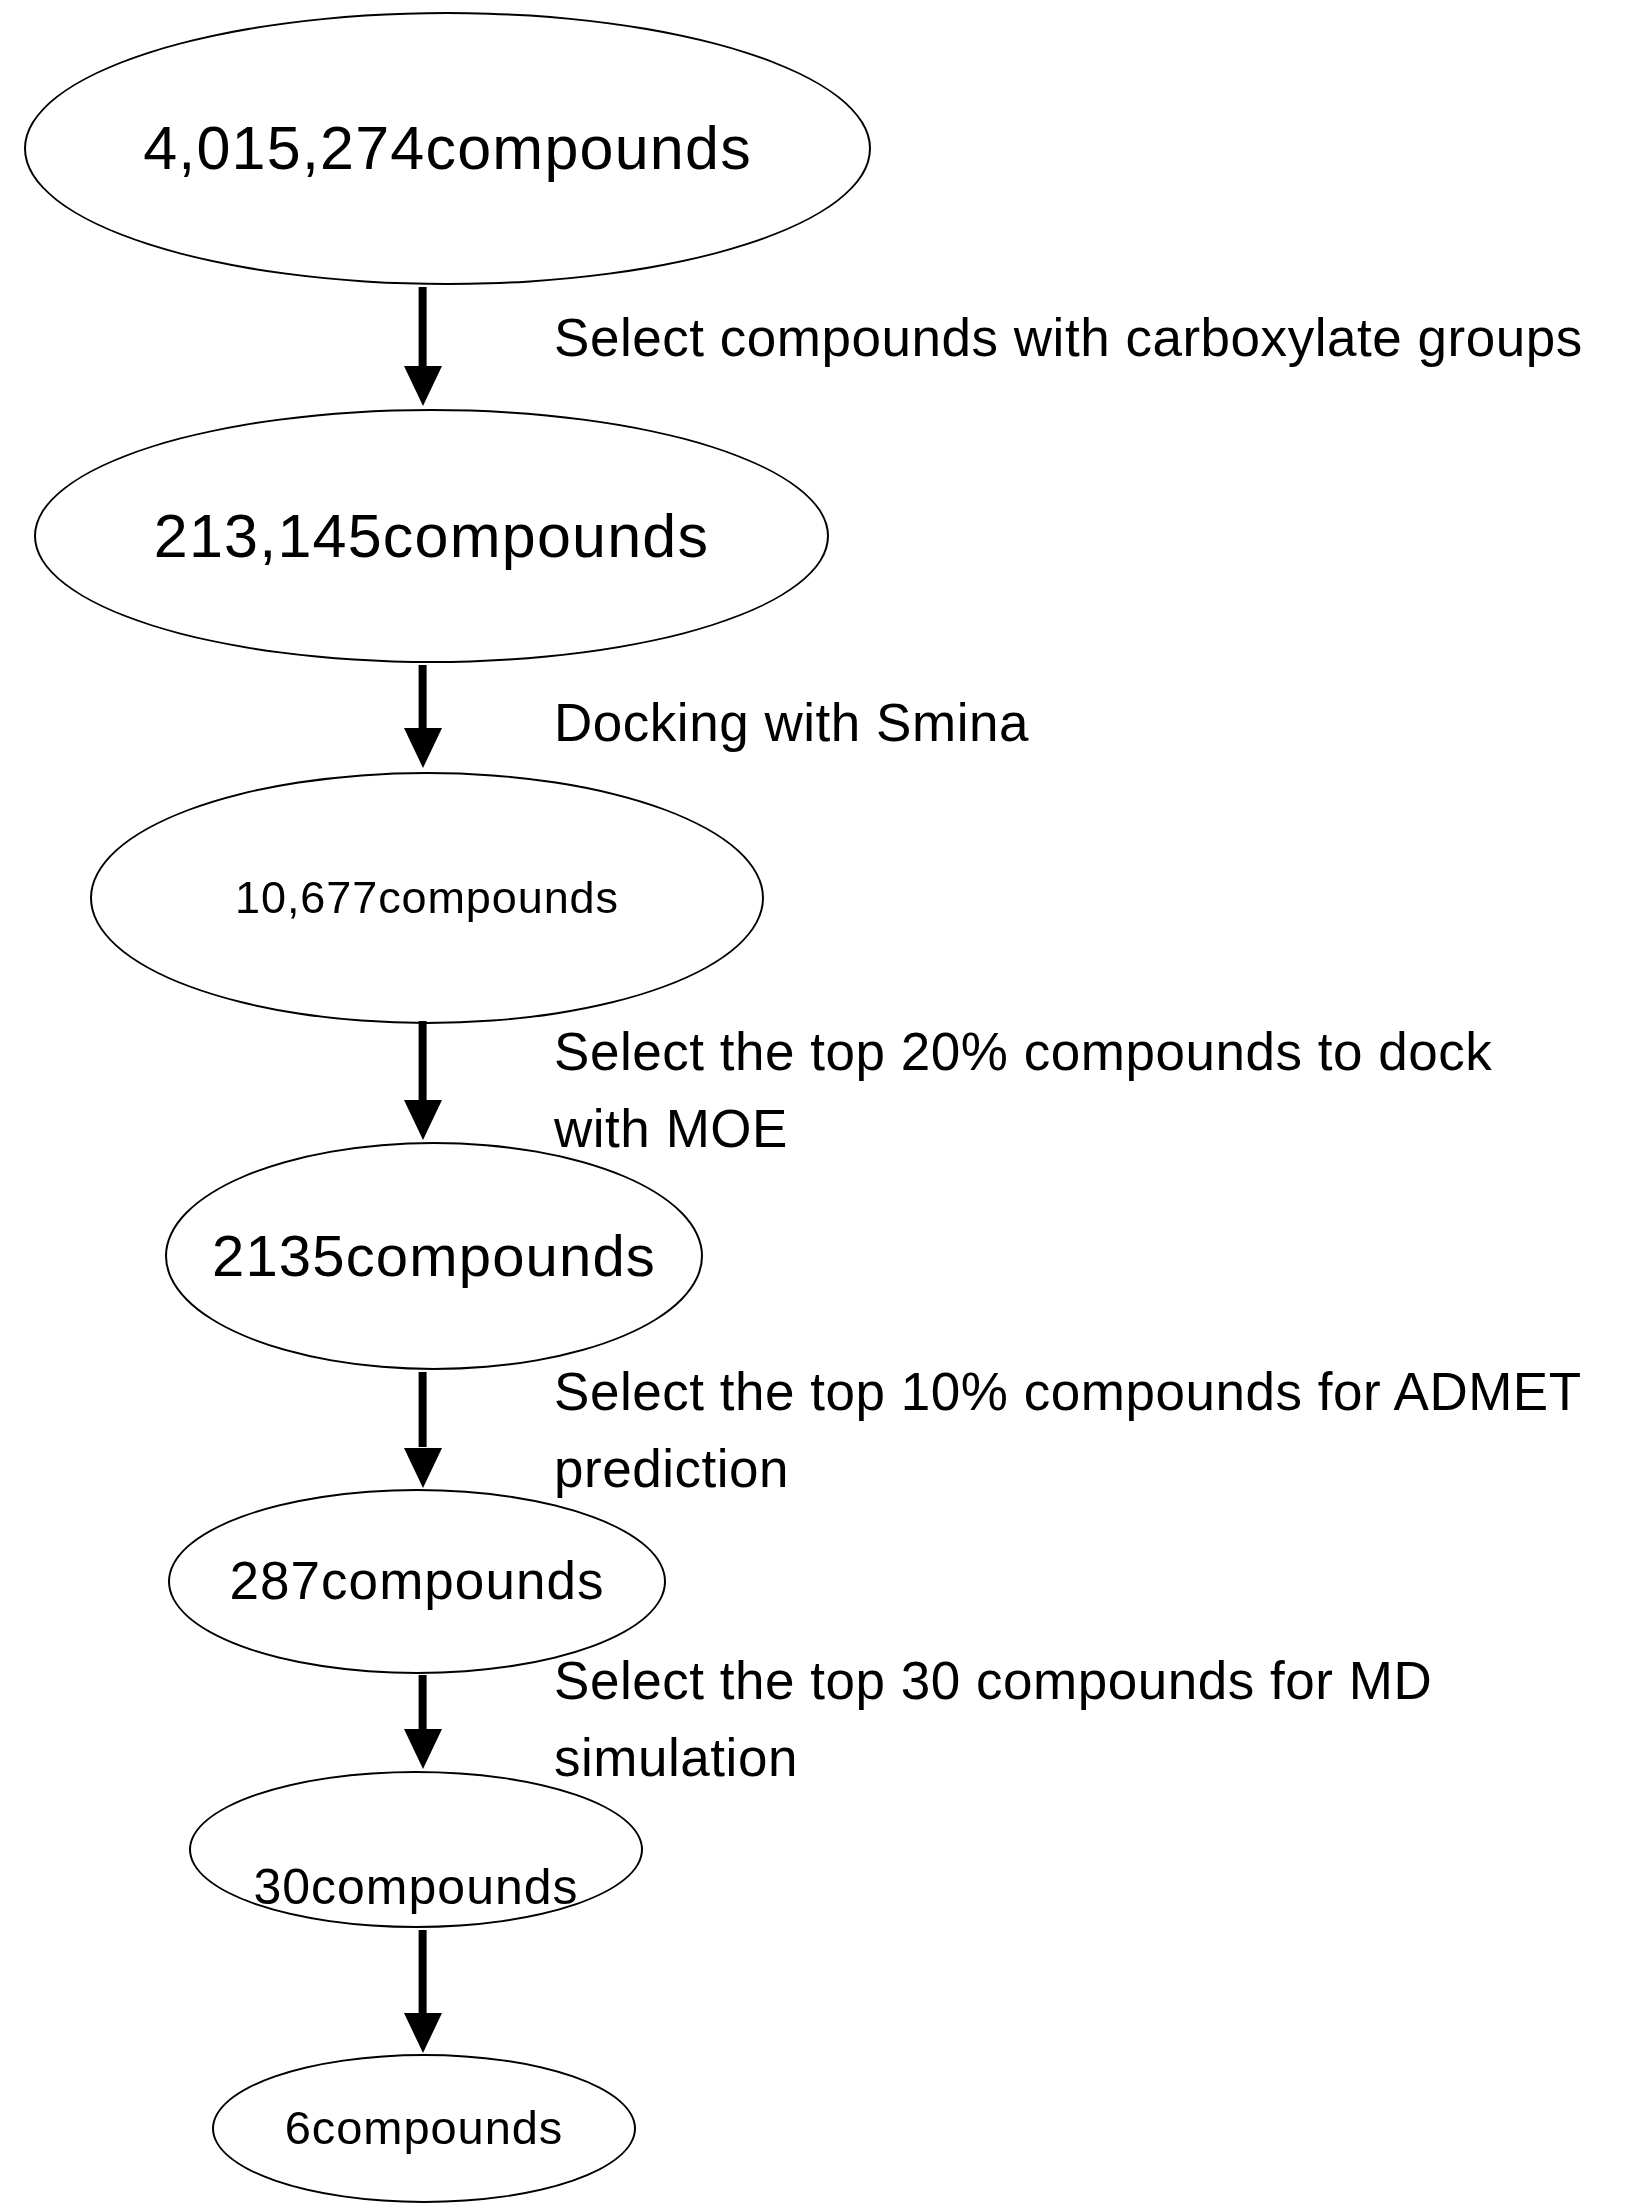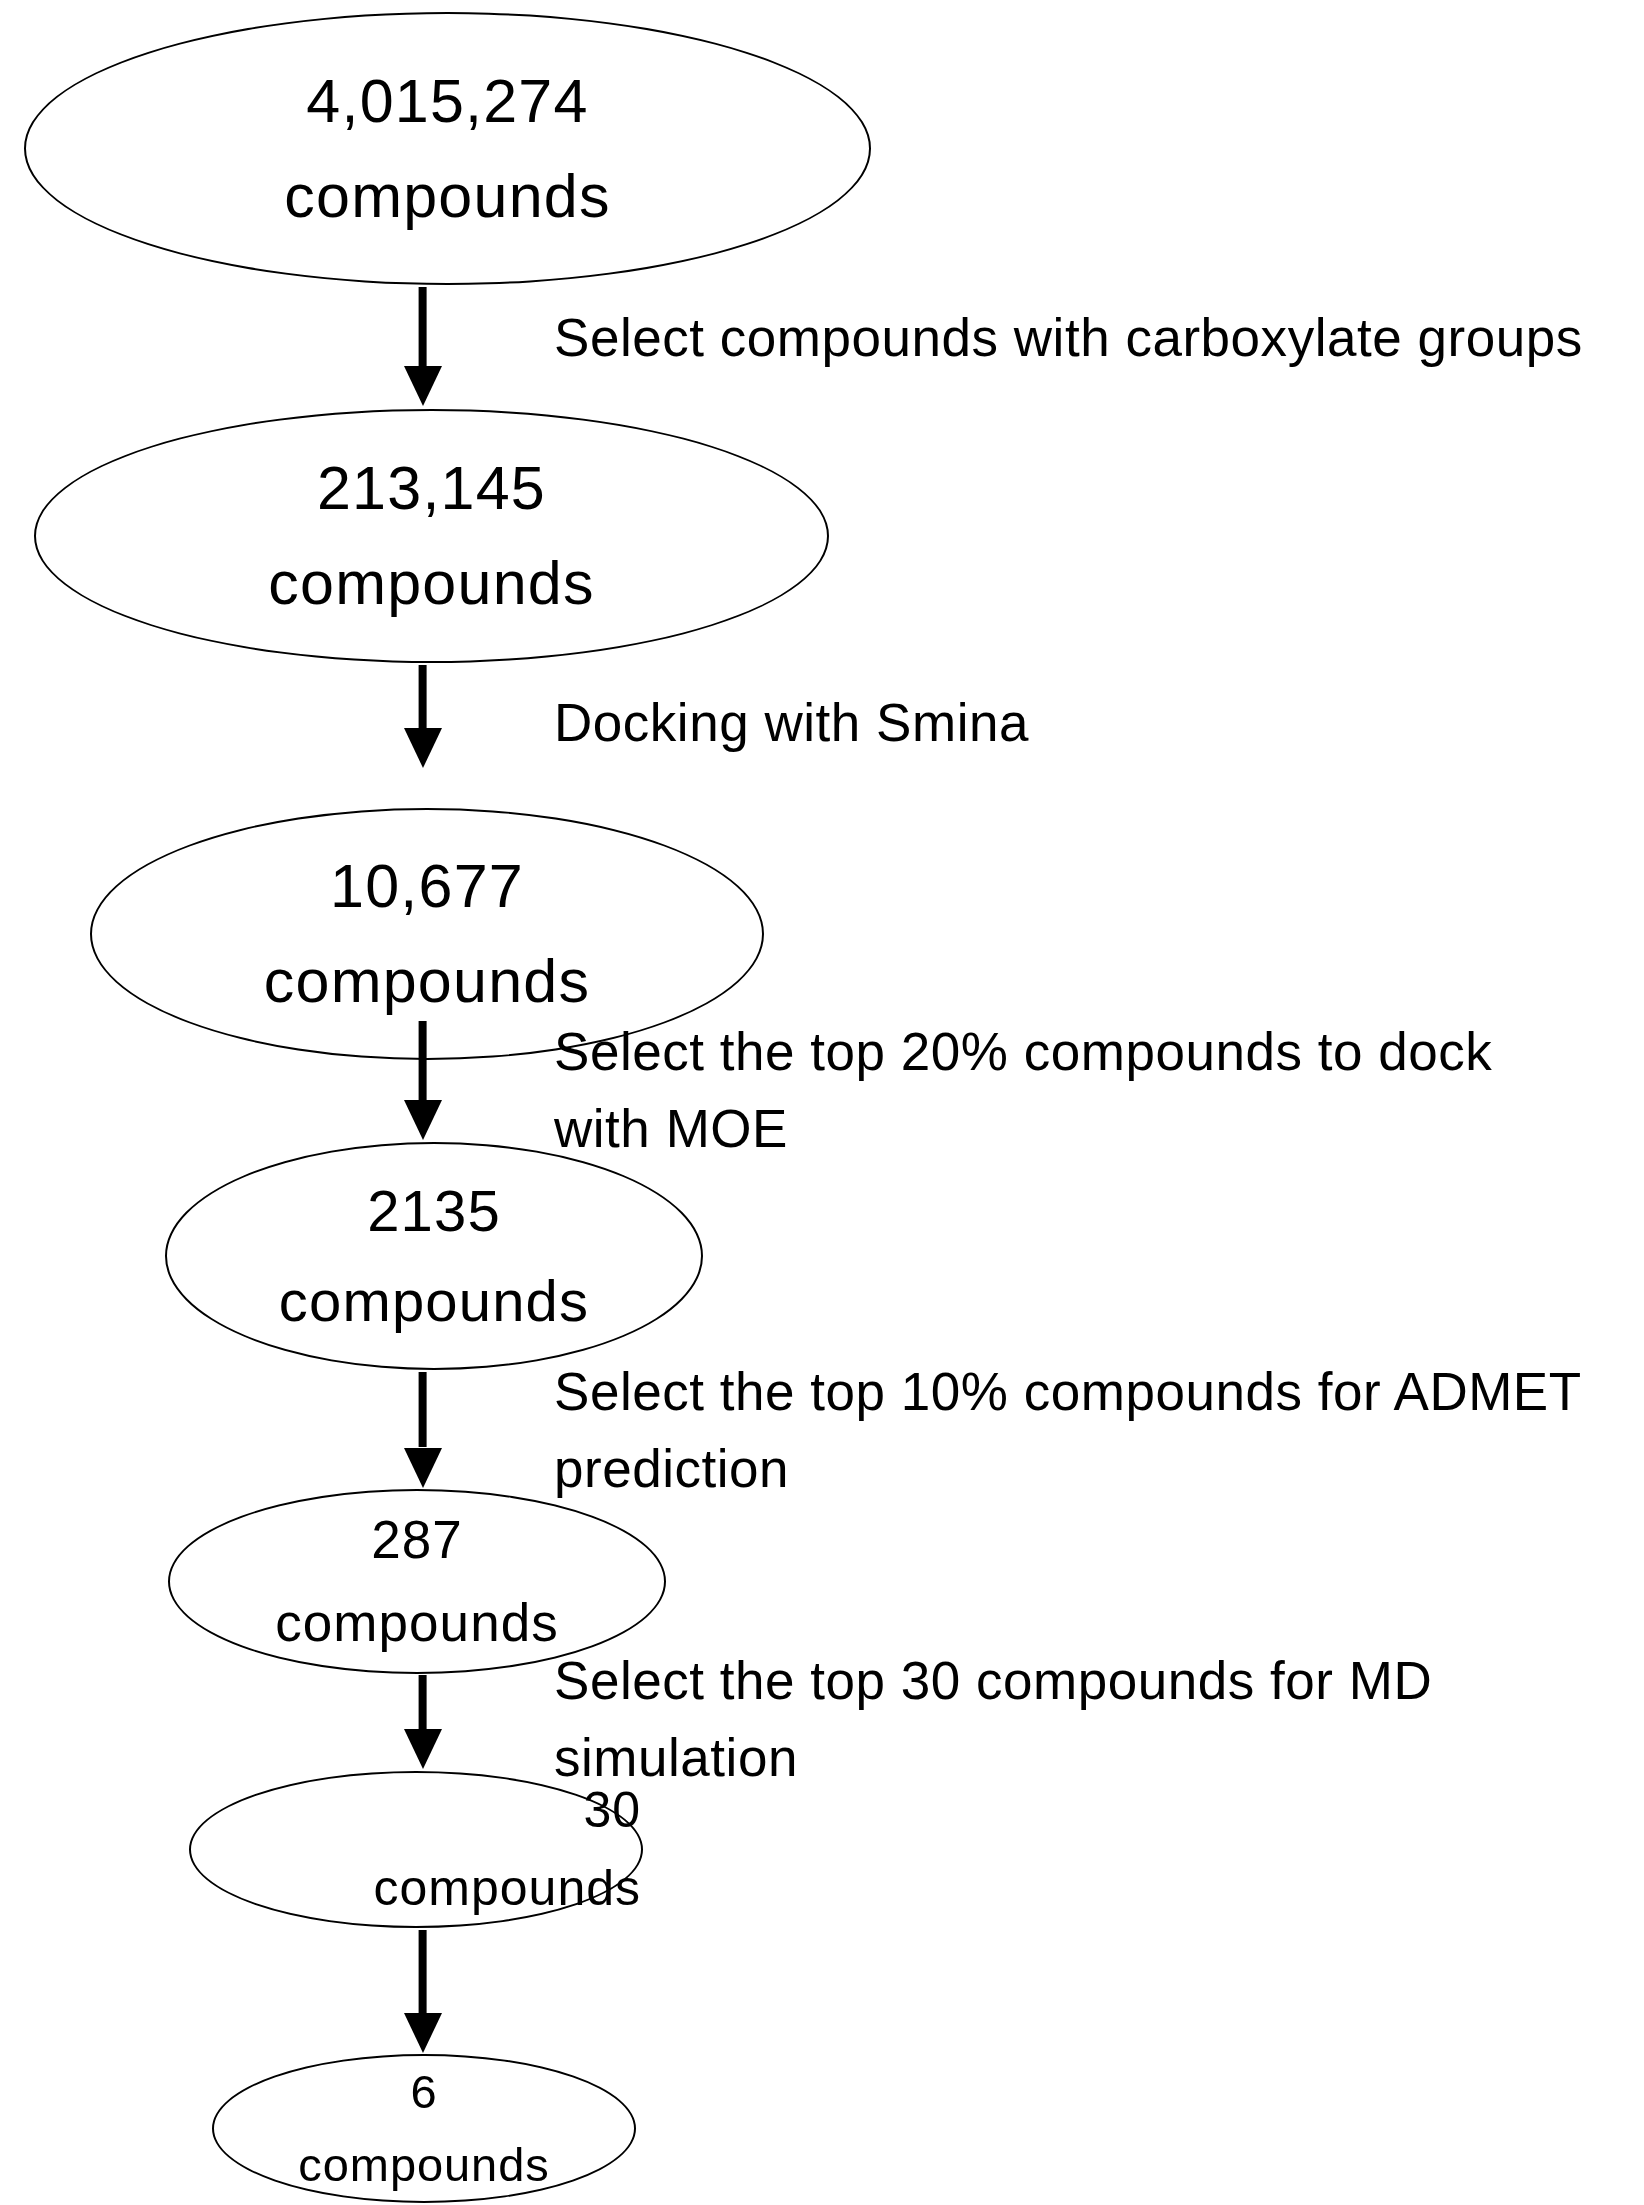--- a/index.html
+++ b/index.html
@@ -17,31 +17,31 @@
     overflow: hidden;
   }
 
   
   .node {
     position: absolute;
     border: 2.4px solid #000000;
     border-radius: 50%;
     background: #ffffff;
     display: flex;
-    flex-direction: column;
+    flex-direction: row;
     align-items: center;
     justify-content: center;
     text-align: center;
     line-height: 1.55;
     letter-spacing: 0.02em;
     box-sizing: border-box;
   }
   .n1 { left: 24px;  top: 12px;   width: 847px; height: 273px; font-size: 61px; }
   .n2 { left: 34px;  top: 409px;  width: 795px;  height: 254px; font-size: 61px; }
-  .n3 { left: 90px; top: 808px;  width: 674px;  height: 252px; font-size: 61px; }
+  .n3 { left: 90px; top: 772px;  width: 674px;  height: 252px; font-size: 45px; }
   .n4 { left: 165px; top: 1142px; width: 538px;  height: 228px; font-size: 58px; }
   .n5 { left: 168px; top: 1489px; width: 498px;  height: 185px; font-size: 53px; }
   .n6 { left: 189px; top: 1771px; width: 454px;  height: 157px; font-size: 50px; align-items: flex-end; }
   .n7 { left: 212px; top: 2054px; width: 424px;  height: 149px; font-size: 47px; }
 
   
   .arrow {
     position: absolute;
     width: 39px;
   }

